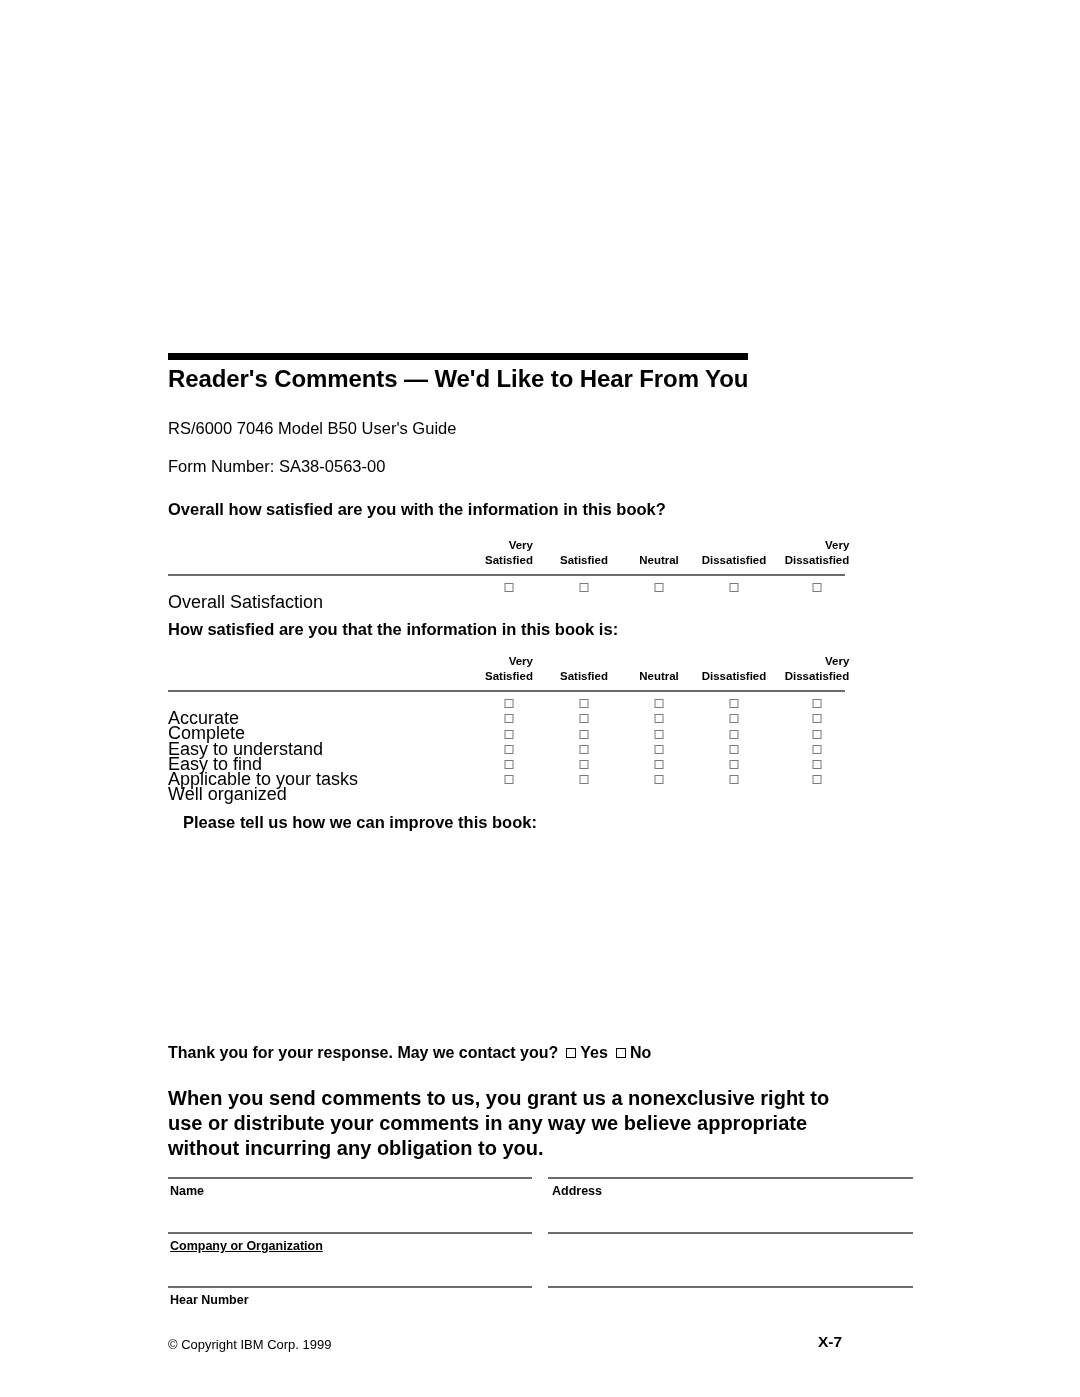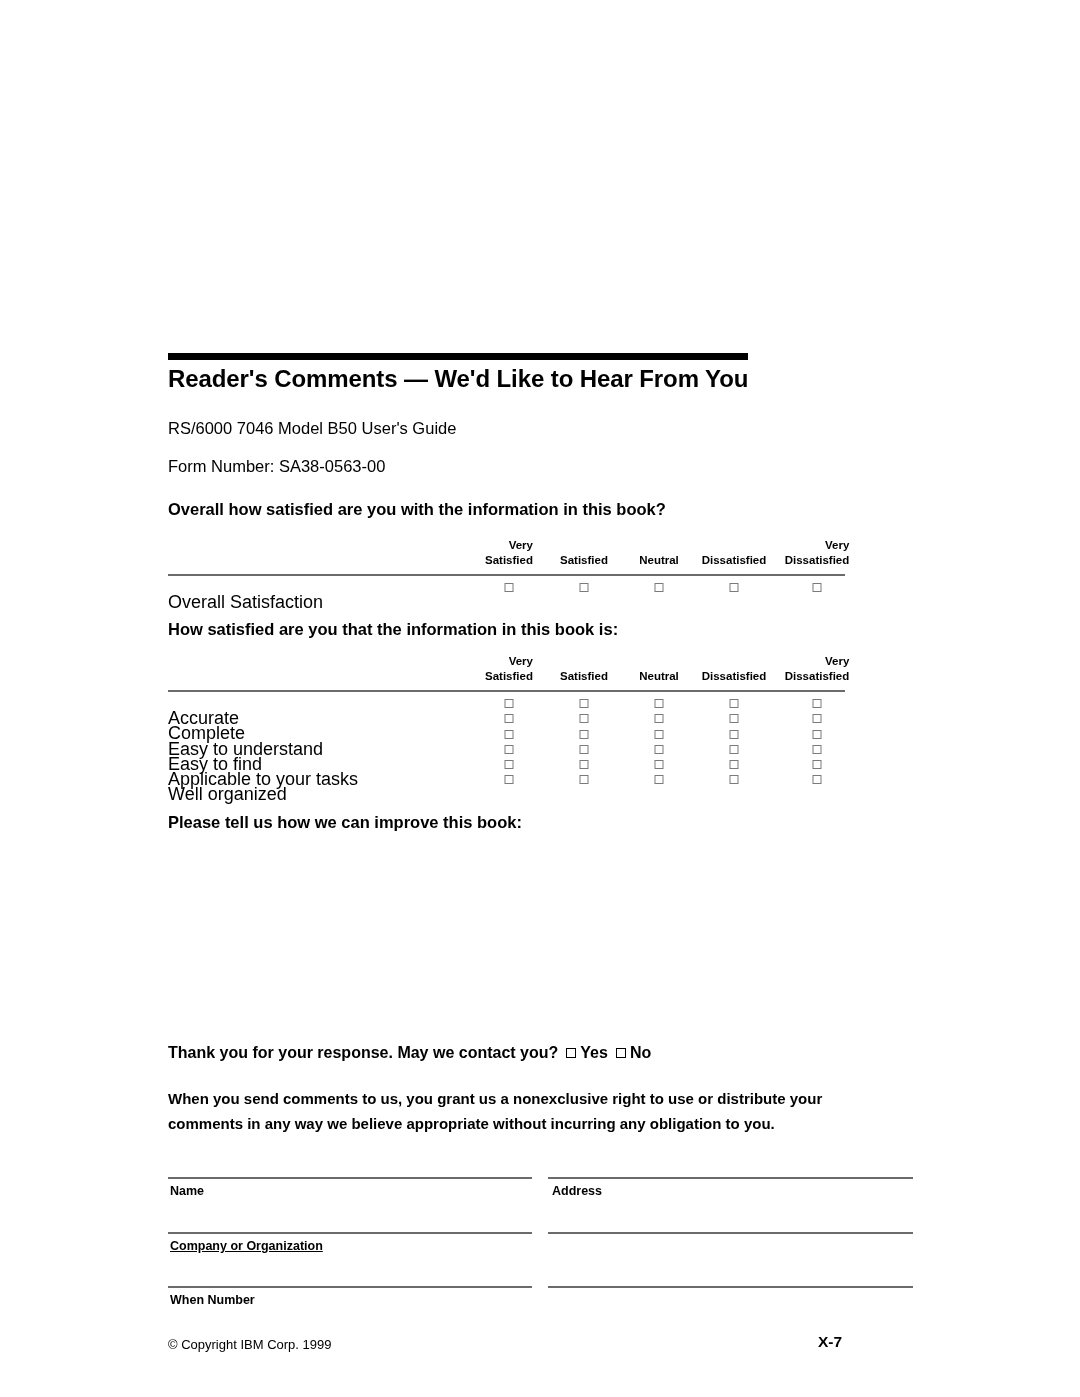--- a/index.html
+++ b/index.html
@@ -54,21 +54,21 @@
 
   .question {
     position: absolute;
     left: 168px;
     font-size: 16.5px;
     font-weight: bold;
     white-space: nowrap;
   }
   .question.q1 { top: 500px; }
   .question.q2 { top: 620px; }
-  .question.q3 { top: 813px; }
+  .question.q3 { top: 813px; margin-left: 15px; }
 
   
   .rating-table {
     position: absolute;
     left: 168px;
     width: 690px;
   }
   .rating-table.t1 { top: 538px; }
   .rating-table.t2 { top: 654px; }
 
@@ -144,21 +144,21 @@
     border: 1.6px solid #000000;
     margin: 0 4px 1px 8px;
     vertical-align: middle;
     box-sizing: content-box;
   }
   .legal {
     position: absolute;
     left: 168px;
     top: 1086px;
     width: 700px;
-    font-size: 15px;
+    font-size: 20px;
     font-weight: bold;
     line-height: 25px;
   }
 
   
   .form-line {
     position: absolute;
     height: 1.8px;
     background: #6b6b6b;
   }
@@ -318,21 +318,21 @@
   </div>
 
   <div class="legal">When you send comments to us, you grant us a nonexclusive right to use or distribute your comments in any way we believe appropriate without incurring any obligation to you.</div>
 
   <div id="form-fields">
       <div class="form-line left" style="top: 1177px;"></div>
       <div class="form-label left" style="top: 1184px;">Name</div>
       <div class="form-line left" style="top: 1232px;"></div>
       <div class="form-label left" style="top: 1239px; text-decoration: underline;">Company or Organization</div>
       <div class="form-line left" style="top: 1286px;"></div>
-      <div class="form-label left" style="top: 1293px;">When Number</div>
+      <div class="form-label left" style="top: 1293px;">Hear Number</div>
       <div class="form-line right" style="top: 1177px;"></div>
       <div class="form-label right" style="top: 1184px; text-align: right;">Address</div>
       <div class="form-line right" style="top: 1232px;"></div>
       <div class="form-line right" style="top: 1286px;"></div>
     </div>
 
   <div class="footer-copy">© Copyright IBM Corp. 1999</div>
   <div class="footer-page">X-7</div>
 
 </div>

